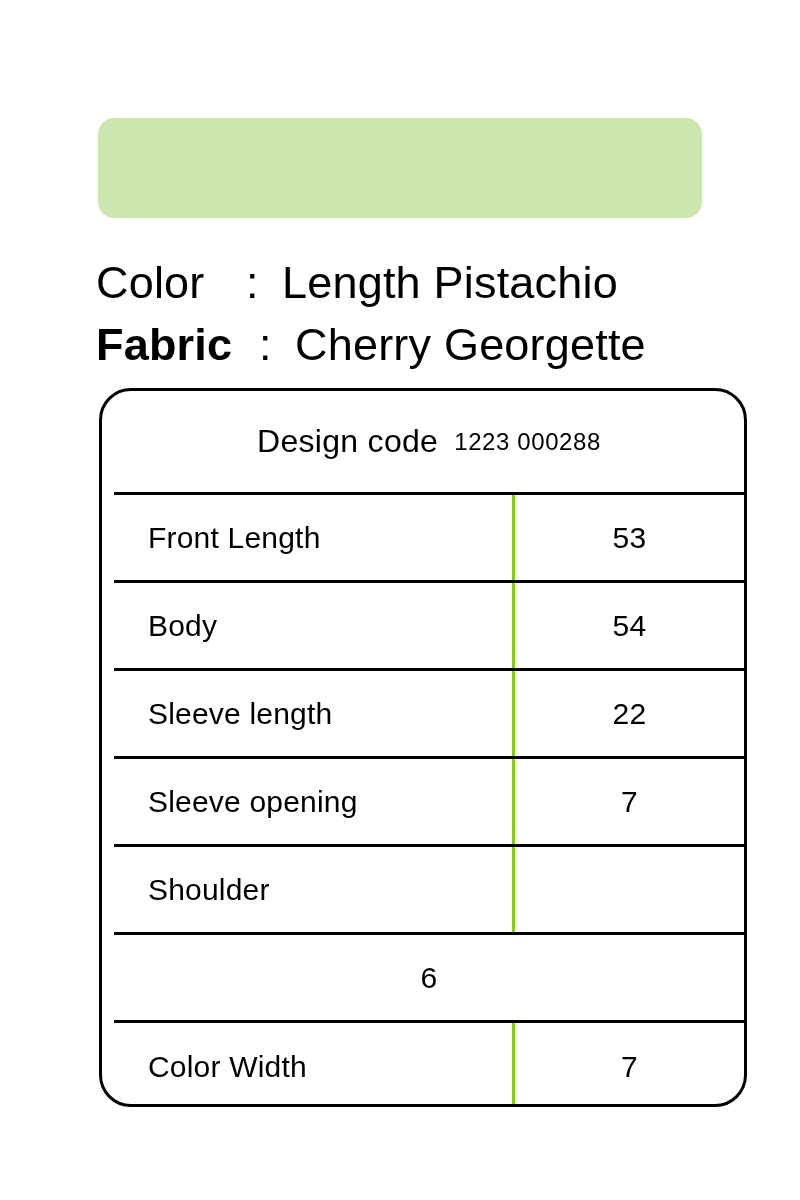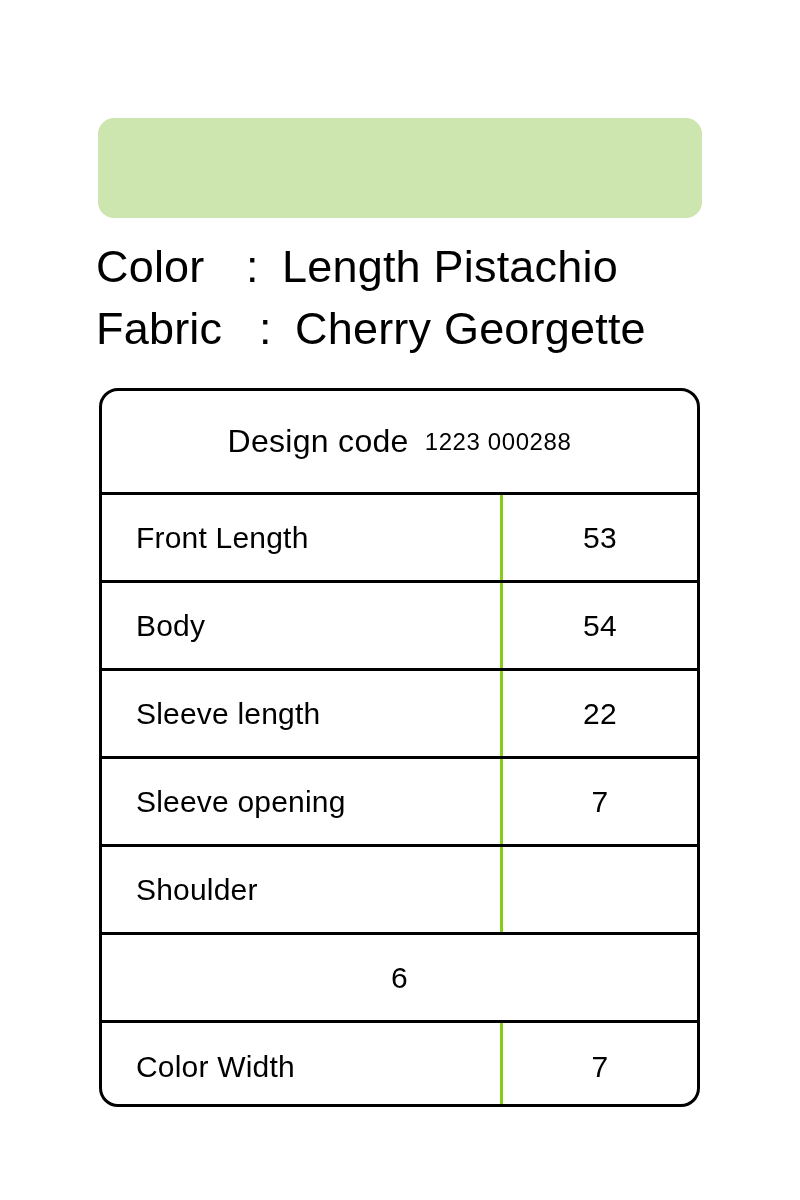--- a/index.html
+++ b/index.html
@@ -25,55 +25,56 @@
     left: 98px;
     top: 118px;
     width: 604px;
     height: 100px;
     border-radius: 16px;
     background: #cde5ae;
   }
   .spec-lines {
     position: absolute;
     left: 96px;
-    top: 236px;
+    top: 252px;
     width: 640px;
   }
   .spec-line {
     display: flex;
     align-items: baseline;
     font-size: 45px;
     line-height: 62px;
     letter-spacing: 0.2px;
     white-space: nowrap;
   }
   .spec-label {
     display: inline-block;
   }
   .spec-label.w-color { width: 150px; }
-  .spec-label.w-fabric { width: 163px; }
+  .spec-label.w-fabric { width: 163px; font-weight: bold; }
   .spec-colon {
     display: inline-block;
     width: 36px;
     text-align: left;
   }
   .spec-value {
     display: inline-block;
   }
 
   .table {
     position: absolute;
     left: 99px;
     top: 388px;
-    width: 601px;
+    width: 648px;
     height: 719px;
     border: 3px solid #000000;
-    border-radius: 19px;
+    border-radius: 32px;
     box-sizing: border-box;
     overflow: hidden;
+    padding-left: 12px;
   }
   .table-header {
     height: 104px;
     display: flex;
     align-items: center;
     justify-content: center;
     border-bottom: 3px solid #000000;
     box-sizing: border-box;
   }
   .table-header .hdr-text {

